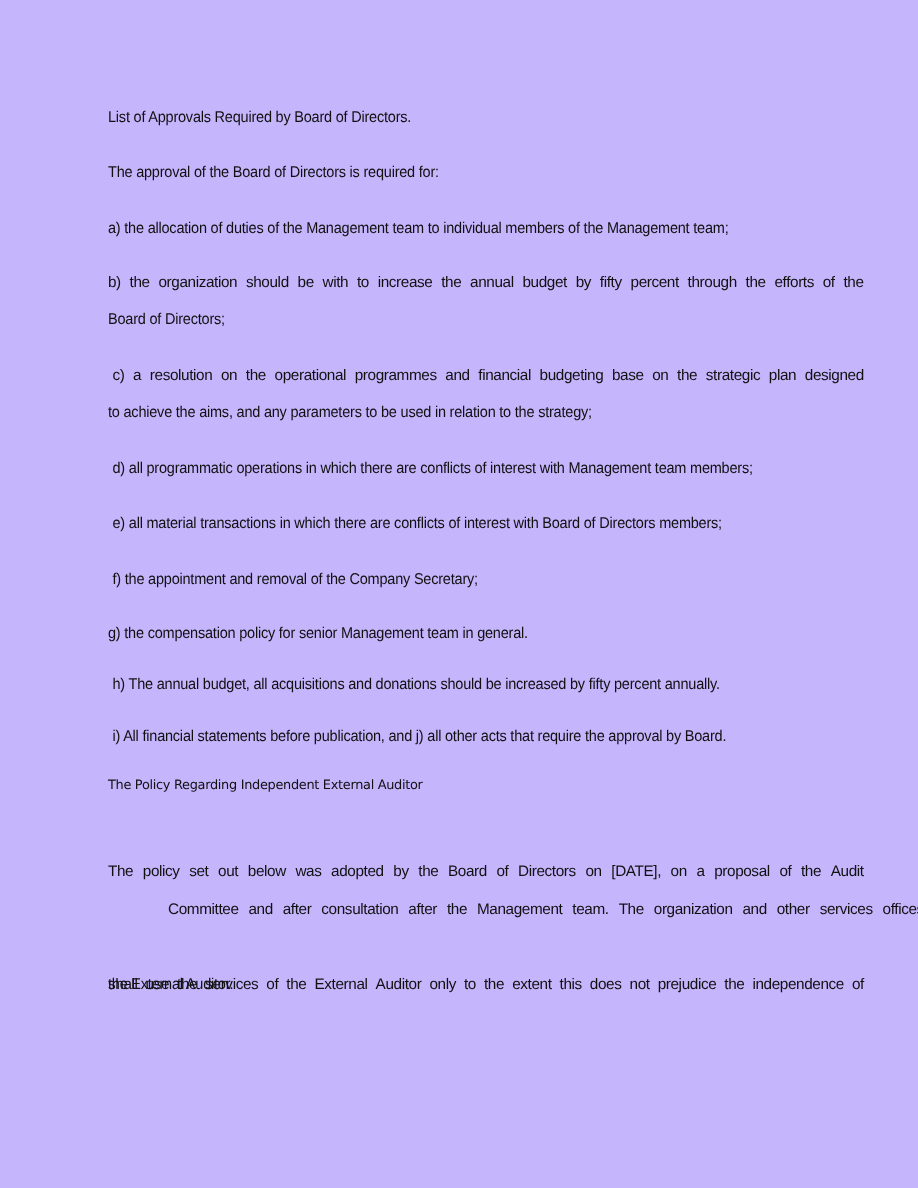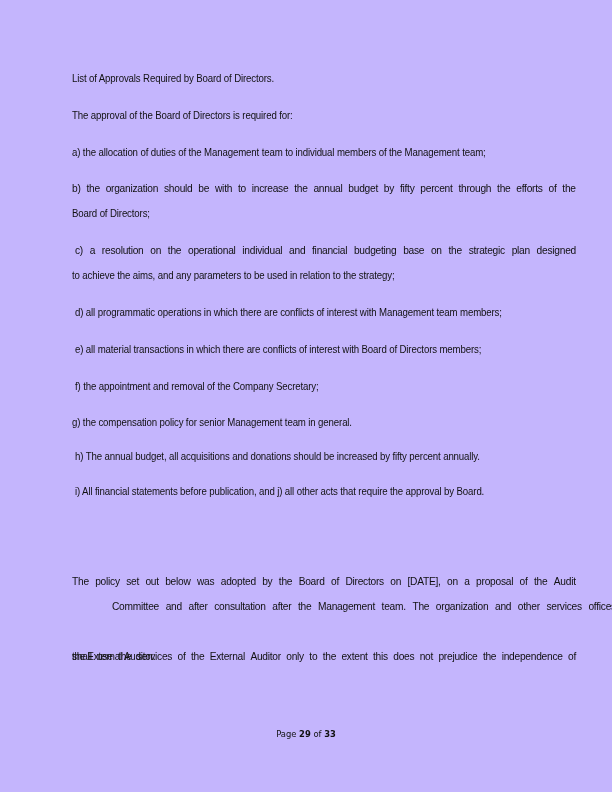--- a/index.html
+++ b/index.html
@@ -99,21 +99,21 @@
     </div>
   <div class="line" style="top:207px;">Board of Directors;</div>
 
   <div class="line justified indent" style="top:244px; width:501px;">
       <span>c)</span>
       <span>a</span>
       <span>resolution</span>
       <span>on</span>
       <span>the</span>
       <span>operational</span>
-      <span>individual</span>
+      <span>programmes</span>
       <span>and</span>
       <span>financial</span>
       <span>budgeting</span>
       <span>base</span>
       <span>on</span>
       <span>the</span>
       <span>strategic</span>
       <span>plan</span>
       <span>designed</span>
     </div>
@@ -124,20 +124,21 @@
   <div class="line indent" style="top:343px;">e) all material transactions in which there are conflicts of interest with Board of Directors members;</div>
 
   <div class="line indent" style="top:380px;">f) the appointment and removal of the Company Secretary;</div>
 
   <div class="line" style="top:416px;">g) the compensation policy for senior Management team in general.</div>
 
   <div class="line indent" style="top:450px;">h) The annual budget, all acquisitions and donations should be increased by fifty percent annually.</div>
 
   <div class="line indent" style="top:485px;">i) All financial statements before publication, and j) all other acts that require the approval by Board.</div>
 
+  <div class="heading-calibri" style="top:518px;">The Policy Regarding Independent External Auditor</div>
 
   <div class="line justified" style="top:575px;">
       <span>The</span>
       <span>policy</span>
       <span>set</span>
       <span>out</span>
       <span>below</span>
       <span>was</span>
       <span>adopted</span>
       <span>by</span>
@@ -186,20 +187,14 @@
       <span>this</span>
       <span>does</span>
       <span>not</span>
       <span>prejudice</span>
       <span>the</span>
       <span>independence</span>
       <span>of</span>
     </div>
   <div class="line" style="top:650px;">the External Auditor.</div>
 
-  <div class="footer">
-    <span>Page</span>
-    <b>29</b>
-    <span>of</span>
-    <b>33</b>
-  </div>
 
 </div>
 
 </body></html>

